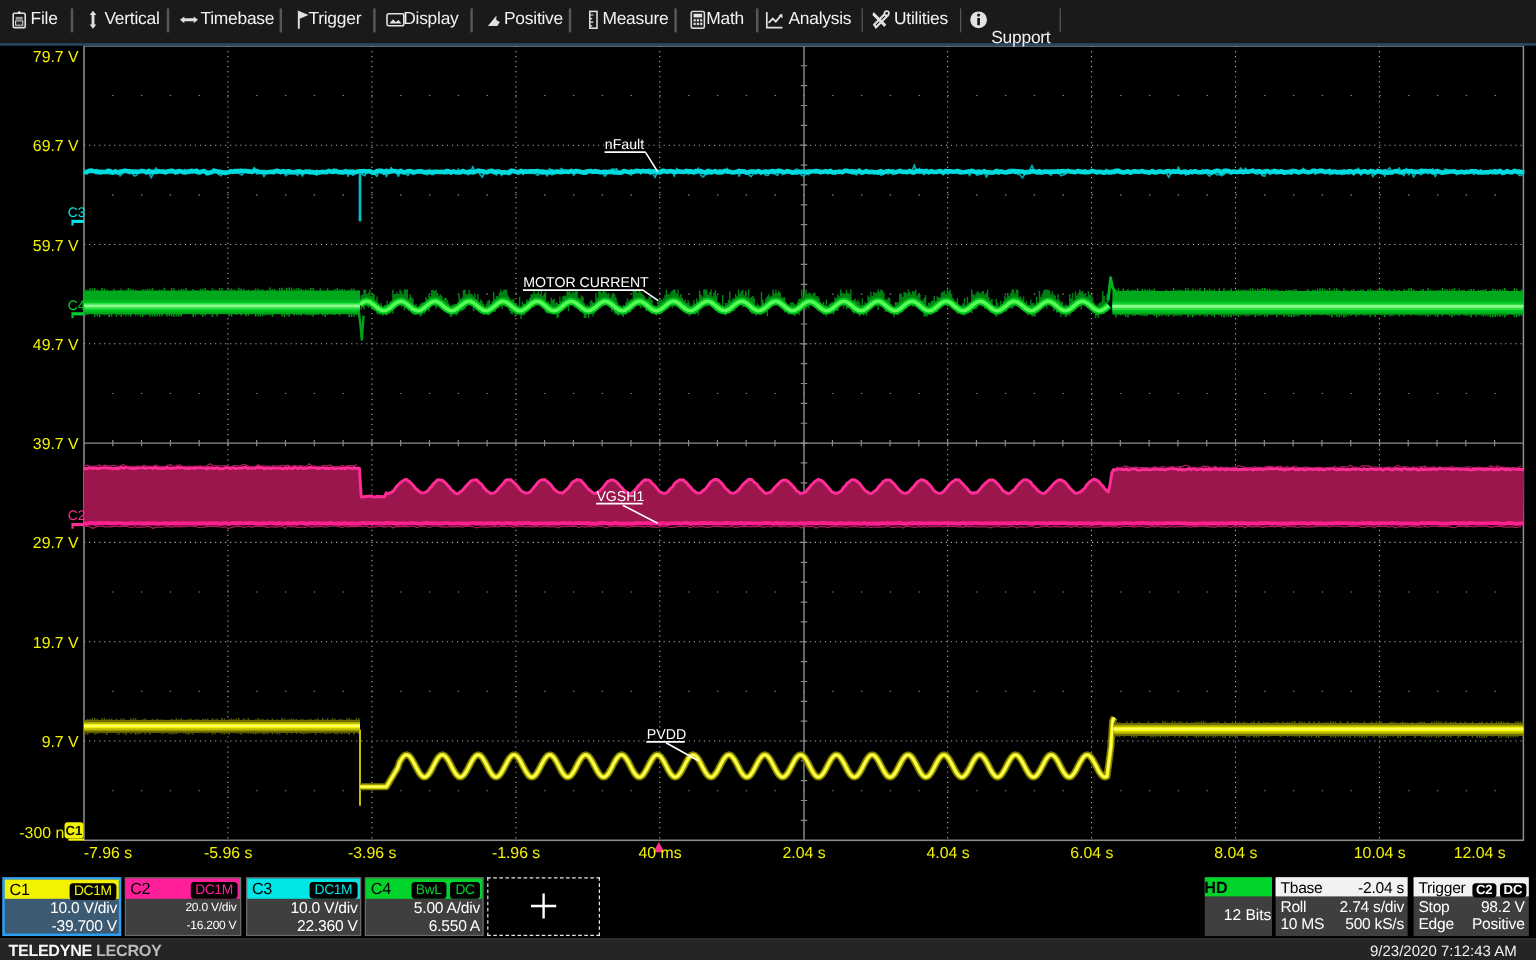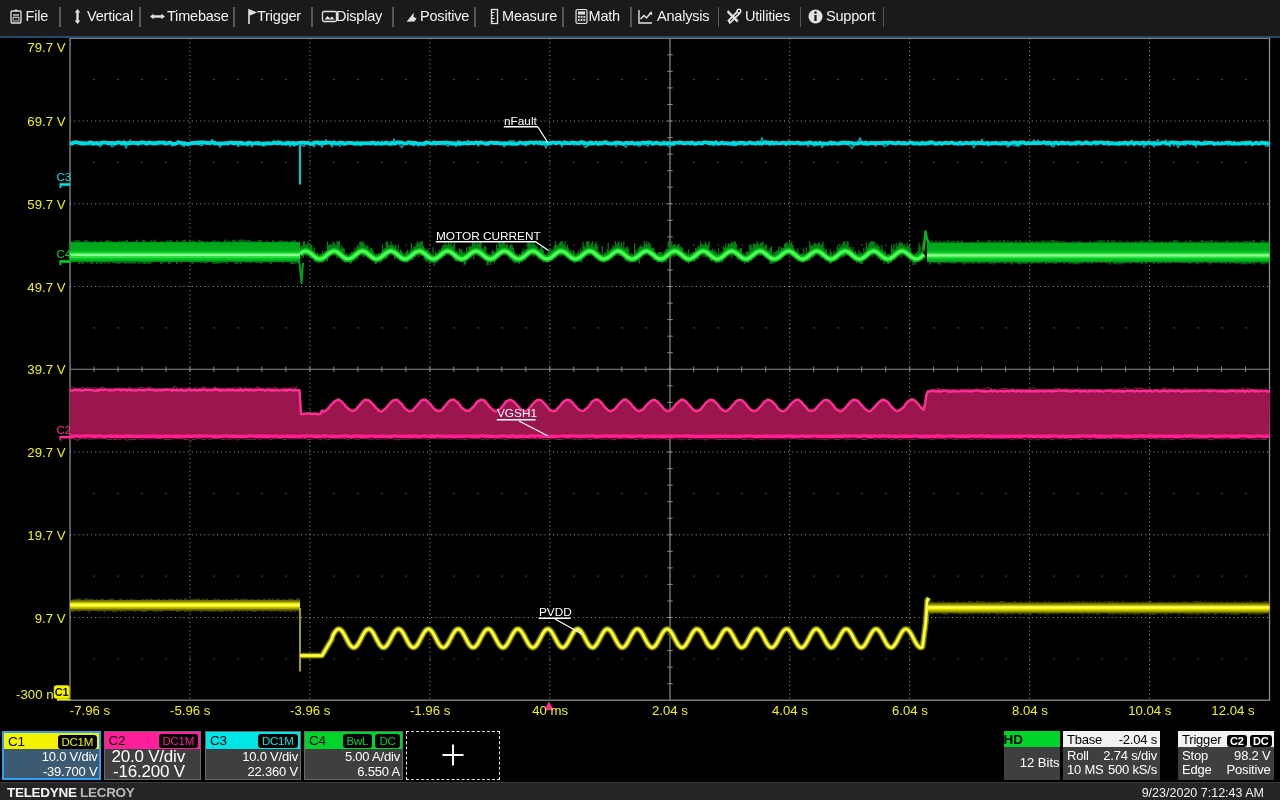--- a/index.html
+++ b/index.html
@@ -63,21 +63,21 @@
         <path d="M3 2 L13.5 12.5 L12 14.5 L2 4.5 Z" fill="#e2e2e2"></path>
         <path d="M13.8 2.2 L3.5 12.5 L5 14.8 L15 4.8" fill="none" stroke="#e2e2e2" stroke-width="1.8"></path>
         <circle cx="13.9" cy="3.1" r="1.9" fill="#1a1a1a" stroke="#e2e2e2" stroke-width="1.4"></circle>
       </svg></span>
     <span style="position:absolute;left:745px;top:8px;font-size:14.5px;color:#f2f2f2;letter-spacing:-0.2px">Utilities</span>
     <span style="position:absolute;left:807px;top:8px"><svg width="17" height="17" viewBox="0 0 17 17" style="vertical-align:-3px">
         <circle cx="8.5" cy="8.5" r="7" fill="#e2e2e2"></circle>
         <rect x="7.4" y="7" width="2.2" height="6" fill="#1a1a1a"></rect>
         <circle cx="8.5" cy="4.6" r="1.3" fill="#1a1a1a"></circle>
       </svg></span>
-    <span style="position:absolute;left:826px;top:8px;font-size:14.5px;color:#f2f2f2;letter-spacing:-0.2px">Support</span>
+    <span style="position:absolute;left:826px;top:24px;font-size:14.5px;color:#f2f2f2;letter-spacing:-0.2px">Support</span>
     <span style="position:absolute;left:59px;top:7px;width:1.5px;height:20px;background:#585858"></span>
     <span style="position:absolute;left:139px;top:7px;width:1.5px;height:20px;background:#585858"></span>
     <span style="position:absolute;left:233px;top:7px;width:1.5px;height:20px;background:#585858"></span>
     <span style="position:absolute;left:311px;top:7px;width:1.5px;height:20px;background:#585858"></span>
     <span style="position:absolute;left:392px;top:7px;width:1.5px;height:20px;background:#585858"></span>
     <span style="position:absolute;left:474px;top:7px;width:1.5px;height:20px;background:#585858"></span>
     <span style="position:absolute;left:562px;top:7px;width:1.5px;height:20px;background:#585858"></span>
     <span style="position:absolute;left:630px;top:7px;width:1.5px;height:20px;background:#585858"></span>
     <span style="position:absolute;left:717.5px;top:7px;width:1.5px;height:20px;background:#585858"></span>
     <span style="position:absolute;left:799.5px;top:7px;width:1.5px;height:20px;background:#585858"></span>
@@ -200,40 +200,40 @@
       <line x1="555" y1="619" x2="582" y2="634" stroke="#ffffff" stroke-width="1.3"></line>
     </g>
   </svg>
 <div style="position:absolute;left:0;top:730px;width:1280px;height:52px;background:#000;z-index:2">
     <div style="position:absolute;left:2px;top:1px;width:99px;height:49px;border:2.5px solid #2ba0f5;box-sizing:border-box;background:#3d5a73">
       <div style="height:15.5px;background:#f3f300;color:#000;font-size:13.5px;padding:0.5px 3px 0 4px;letter-spacing:-0.3px">C1<span style="float:right;margin-top:0.5px;margin-right:-1px"><span style="display:inline-block;background:#000;color:#f3f300;border-radius:3px;font-size:11.5px;padding:0 4px;line-height:14px">DC1M</span></span></div>
       <div style="text-align:right;padding-right:1.5px;color:#fff;font-size:13px;line-height:14.6px;padding-top:1.5px;letter-spacing:-0.2px">10.0 V/div<br>-39.700 V</div>
     </div>
     <div style="position:absolute;left:103.5px;top:1px;width:97.5px;height:49px;border:1px solid #6a6a6a;box-sizing:border-box;background:#3f3f3f">
       <div style="height:16.5px;background:#ff1f9a;color:#000;font-size:13.5px;padding:0.5px 3px 0 4px;letter-spacing:-0.3px">C2<span style="float:right;margin-top:0.5px;margin-right:-1px"><span style="display:inline-block;background:#000;color:#ff1f9a;border-radius:3px;font-size:11.5px;padding:0 4px;line-height:14px">DC1M</span></span></div>
-      <div style="text-align:right;padding-right:15px;color:#fff;font-size:17px;line-height:14.6px;padding-top:1.5px;letter-spacing:-0.2px">20.0 V/div<br>-16.200 V</div>
+      <div style="text-align:right;padding-right:3px;color:#fff;font-size:10px;line-height:14.6px;padding-top:1.5px;letter-spacing:-0.2px">20.0 V/div<br>-16.200 V</div>
     </div>
     <div style="position:absolute;left:205px;top:1px;width:95.5px;height:49px;border:1px solid #6a6a6a;box-sizing:border-box;background:#3f3f3f">
       <div style="height:16.5px;background:#00e5e5;color:#000;font-size:13.5px;padding:0.5px 3px 0 4px;letter-spacing:-0.3px">C3<span style="float:right;margin-top:0.5px;margin-right:-1px"><span style="display:inline-block;background:#000;color:#00e5e5;border-radius:3px;font-size:11.5px;padding:0 4px;line-height:14px">DC1M</span></span></div>
       <div style="text-align:right;padding-right:1.5px;color:#fff;font-size:13px;line-height:14.6px;padding-top:1.5px;letter-spacing:-0.2px">10.0 V/div<br>22.360 V</div>
     </div>
     <div style="position:absolute;left:304px;top:1px;width:98.5px;height:49px;border:1px solid #6a6a6a;box-sizing:border-box;background:#3f3f3f">
       <div style="height:16.5px;background:#00d42b;color:#000;font-size:13.5px;padding:0.5px 3px 0 4px;letter-spacing:-0.3px">C4<span style="float:right;margin-top:0.5px;margin-right:-1px"><span style="display:inline-block;background:#000;color:#00d42b;border-radius:3px;font-size:11.5px;padding:0 4px;line-height:14px">BwL</span> <span style="display:inline-block;background:#000;color:#00d42b;border-radius:3px;font-size:11.5px;padding:0 4px;line-height:14px">DC</span></span></div>
       <div style="text-align:right;padding-right:1.5px;color:#fff;font-size:13px;line-height:14.6px;padding-top:1.5px;letter-spacing:-0.2px">5.00 A/div<br>6.550 A</div>
     </div>
     <div style="position:absolute;left:406px;top:1px;width:94px;height:49px;border:1.5px dashed #e8e8e8;box-sizing:border-box;background:#000">
       <svg width="24" height="24" viewBox="0 0 24 24" style="position:absolute;left:34px;top:11px">
         <path d="M12 1.5V22.5M1.5 12H22.5" stroke="#fff" stroke-width="2"></path>
       </svg>
     </div>
     <div style="position:absolute;left:1003.5px;top:1px;width:56px;height:49px;background:#3f3f3f">
       <div style="height:16px;background:#00d42b;color:#000;font-size:13.5px;font-weight:bold;padding-top:0.5px">HD</div>
       <div style="color:#fff;font-size:13px;text-align:right;padding-top:8px">12 Bits</div>
     </div>
-    <div style="position:absolute;left:1063px;top:1px;width:97px;height:49px;background:#3f3f3f;font-size:13px;letter-spacing:-0.2px">
+    <div style="position:absolute;left:1063px;top:1px;width:110px;height:49px;background:#3f3f3f;font-size:13px;letter-spacing:-0.2px">
       <div style="height:16px;background:#f2f2f2;color:#000;padding:0.5px 3px 0 4px">Tbase<span style="float:right">-2.04 s</span></div>
       <div style="color:#fff;padding:1.5px 3px 0 4px;line-height:14.6px">Roll<span style="float:right">2.74 s/div</span><br>10 MS<span style="float:right">500 kS/s</span></div>
     </div>
     <div style="position:absolute;left:1178px;top:1px;width:95.5px;height:49px;background:#3f3f3f;font-size:13px;letter-spacing:-0.2px">
       <div style="height:16px;background:#f2f2f2;color:#000;padding:0.5px 2px 0 4px">Trigger<span style="float:right;margin-top:1px"><span style="display:inline-block;background:#000;color:#fff;border-radius:3px;font-size:11px;font-weight:bold;padding:0 3px;line-height:12.5px">C2</span> <span style="display:inline-block;background:#000;color:#fff;border-radius:3px;font-size:11px;font-weight:bold;padding:0 3px;line-height:12.5px">DC</span></span></div>
       <div style="color:#fff;padding:1.5px 3px 0 4px;line-height:14.6px">Stop<span style="float:right">98.2 V</span><br>Edge<span style="float:right">Positive</span></div>
     </div>
   </div>
 <div style="position:absolute;left:0;top:782px;width:1280px;height:18px;background:#252528;border-top:1px solid #39393b;box-sizing:border-box;z-index:2">
     <span style="position:absolute;left:7px;top:2px;font-size:13.5px;font-weight:bold;color:#f5f5f5;letter-spacing:-0.3px">TELEDYNE <span style="font-weight:bold;color:#b9b9b9">LECROY</span></span>

